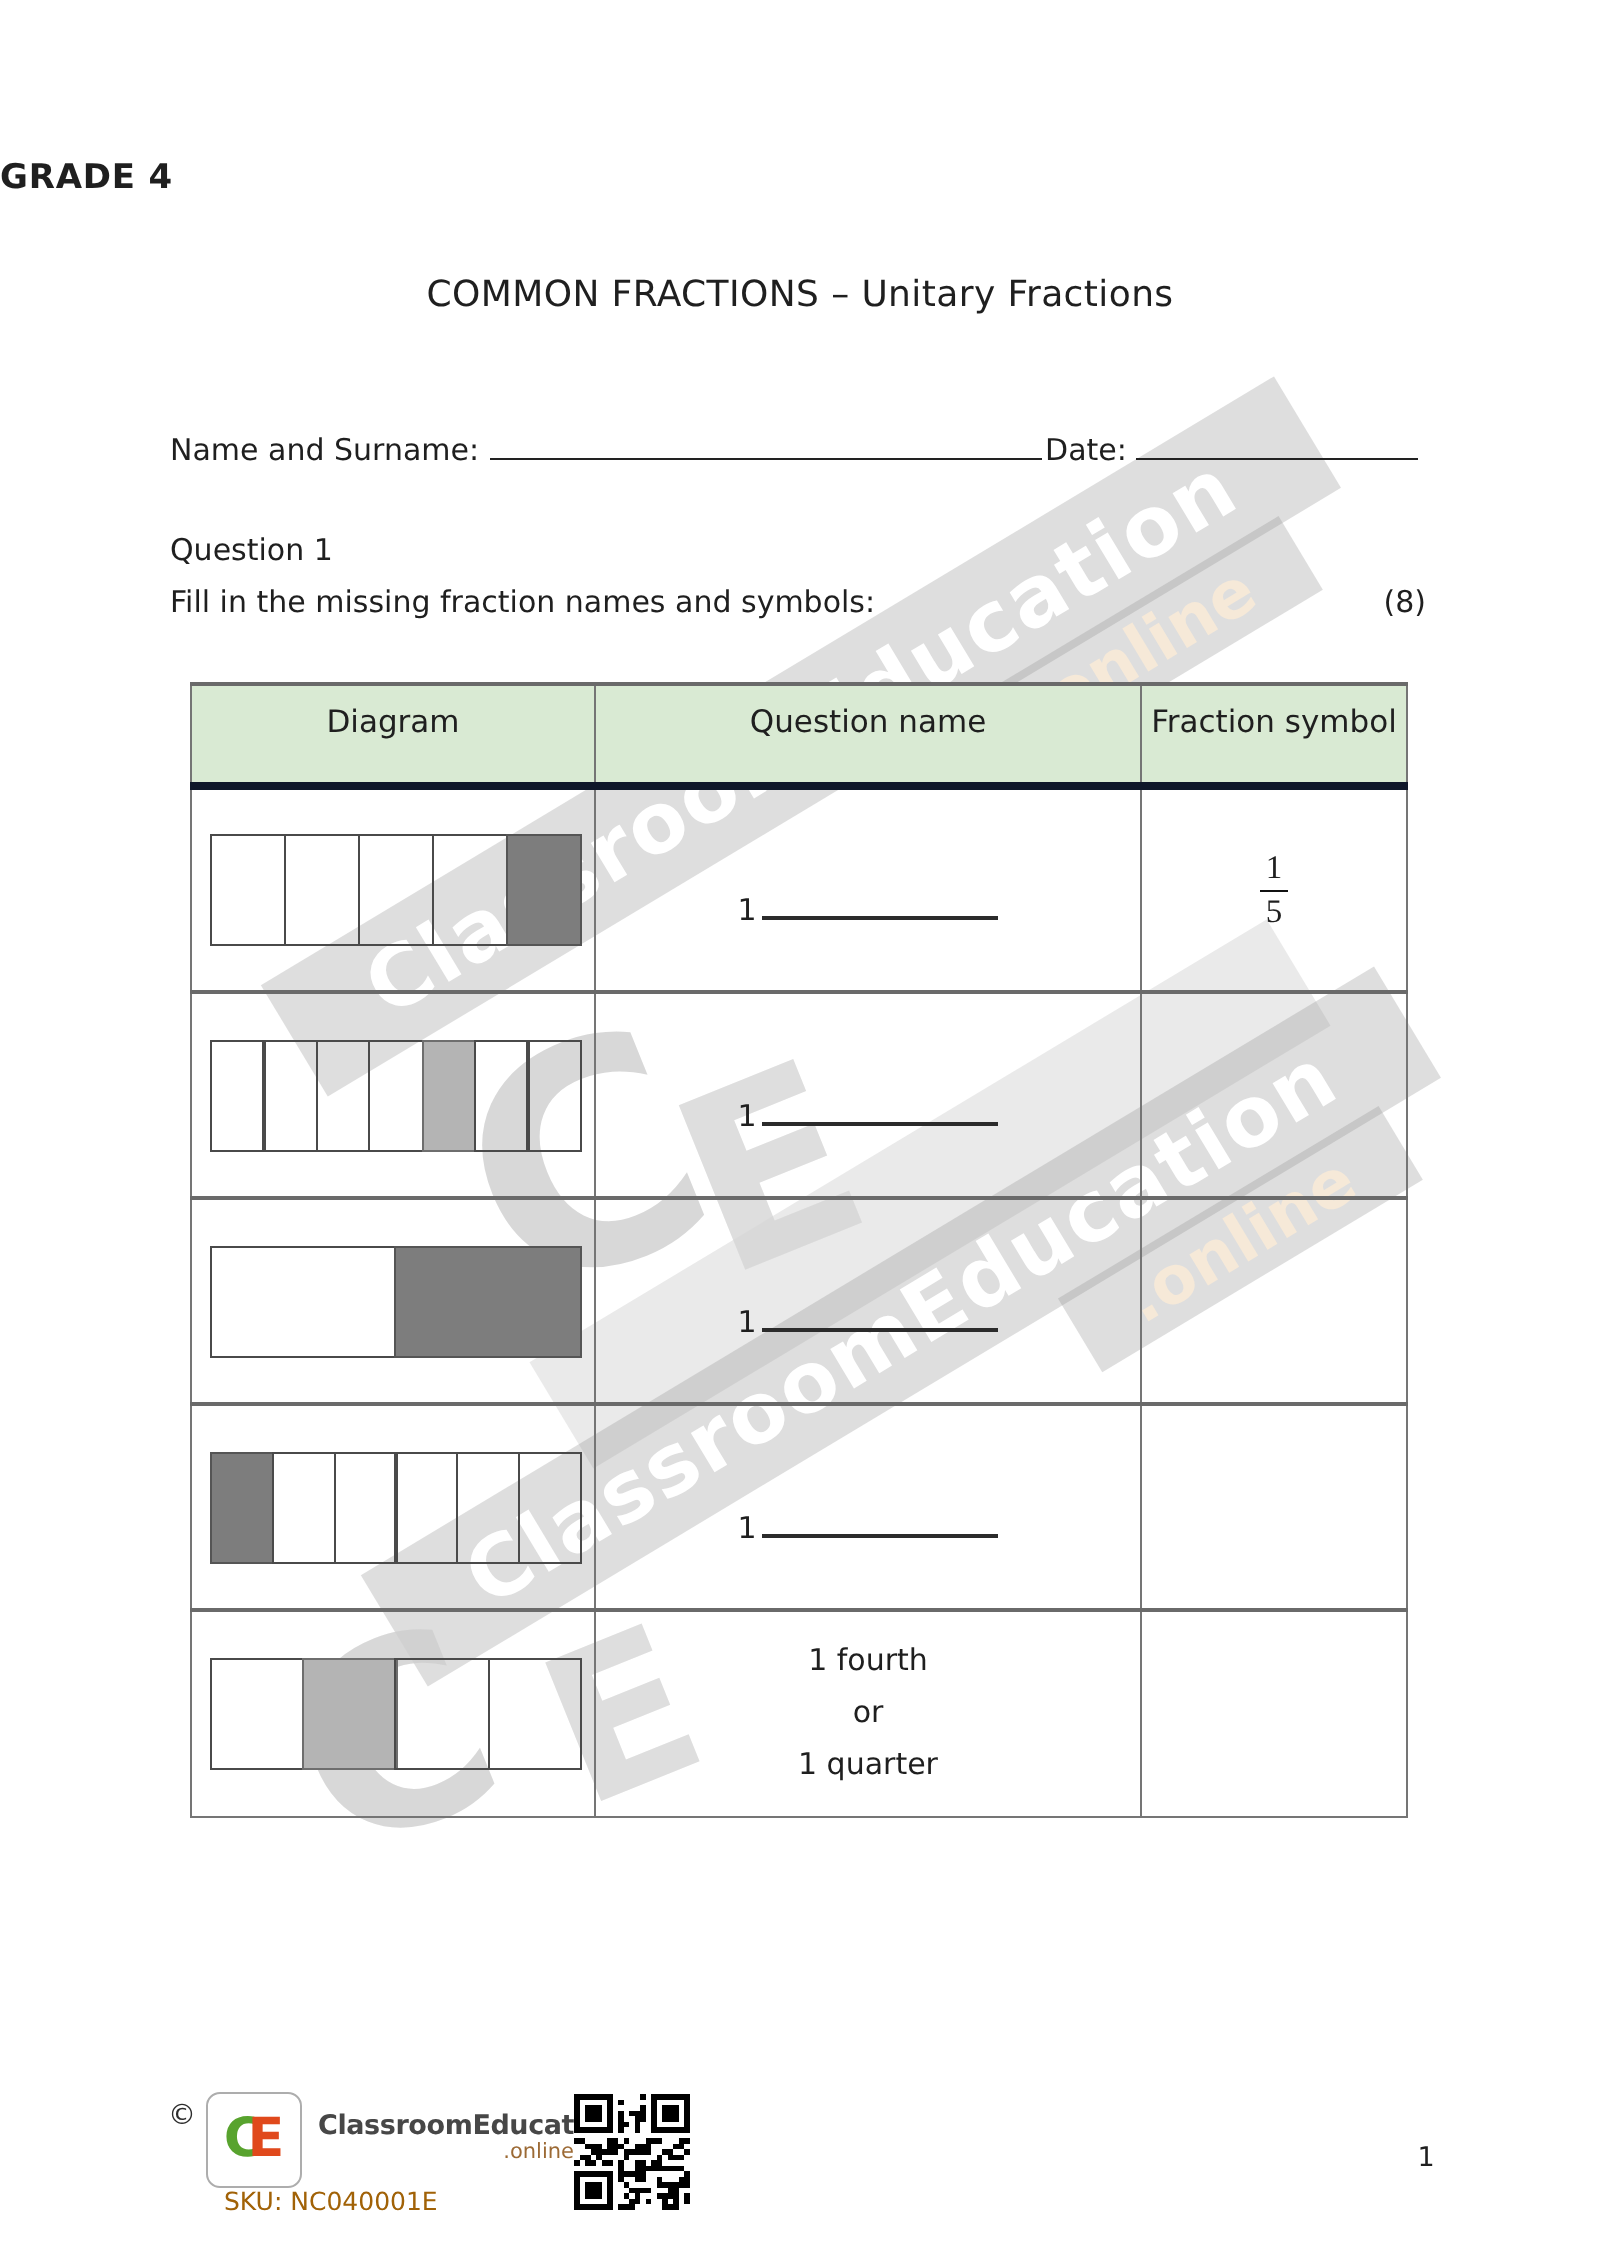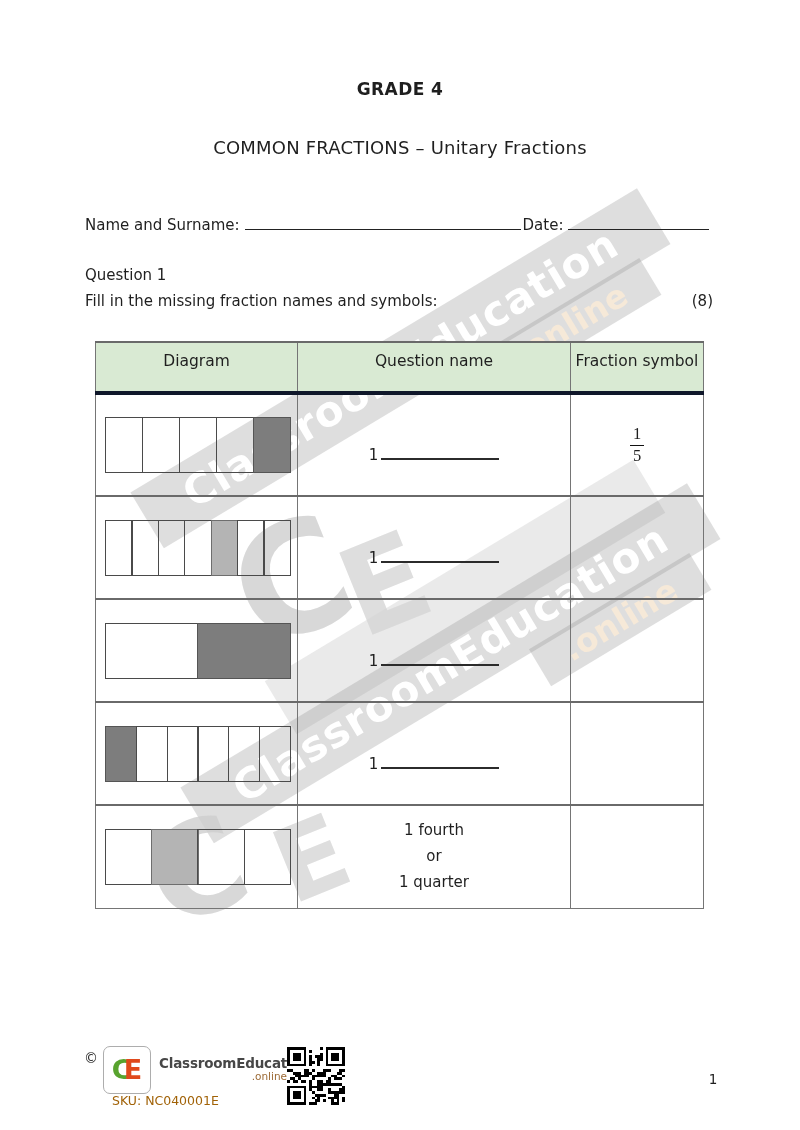--- a/index.html
+++ b/index.html
@@ -22,21 +22,21 @@
   .wm-logo { position:absolute; font-weight:bold; color:#cfcfcf; opacity:.8;
              transform:rotate(-22deg); line-height:1; }
   .wm-logo-1 { left:238px; top:492px; font-size:152px; }
   .wm-logo-2 { left:150px; top:788px; font-size:128px; }
   .wm-logo .wm-e { font-size:.8em; color:#d6d6d6; margin-left:-0.1em; vertical-align:-0.22em; }
   .wm-logo-2 .wm-e { margin-left:0.28em; }
 
   
   .content { position:absolute; inset:0; z-index:1; }
 
-  .grade-title { position:absolute; top:79px; left:0; width:100%; text-align:center;
+  .grade-title { position:absolute; top:79px; left:0; width:100%; text-align:left;
                  font-size:17px; font-weight:bold; letter-spacing:.4px; }
   .main-title  { position:absolute; top:137px; left:0; width:100%; text-align:center;
                  font-size:18px; font-weight:normal; letter-spacing:.2px; }
   .score-box { position:absolute; left:608px; top:85px; width:96px; height:87px;
                border:2px solid #111; background:#fff; }
   .score-line { position:absolute; left:14px; right:14px; top:44px; border-top:2.5px solid #111; }
   .score-total { position:absolute; left:0; right:0; top:48px; text-align:center;
                  font-size:25px; letter-spacing:.5px; }
 
   .name-date-row { position:absolute; left:85px; top:216px; width:628px; font-size:15px;

